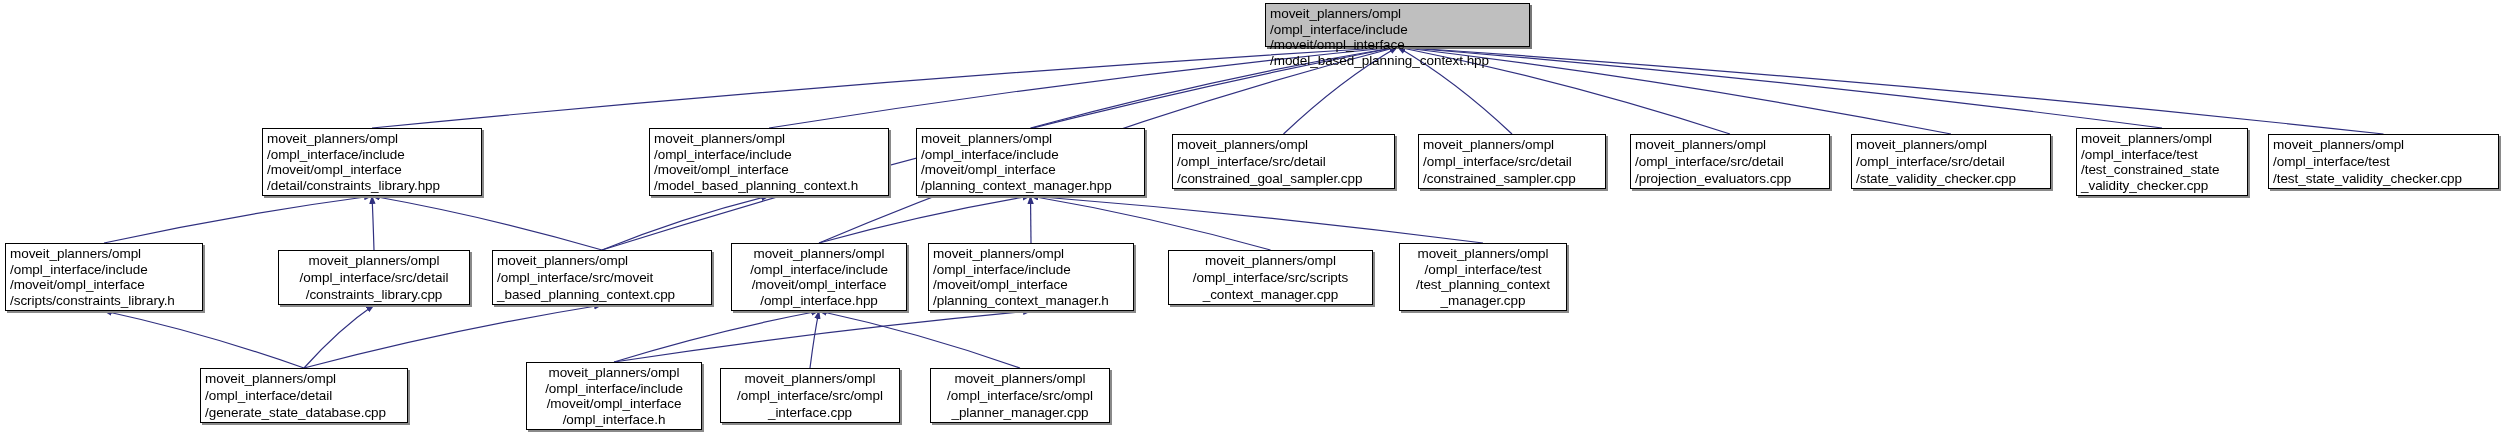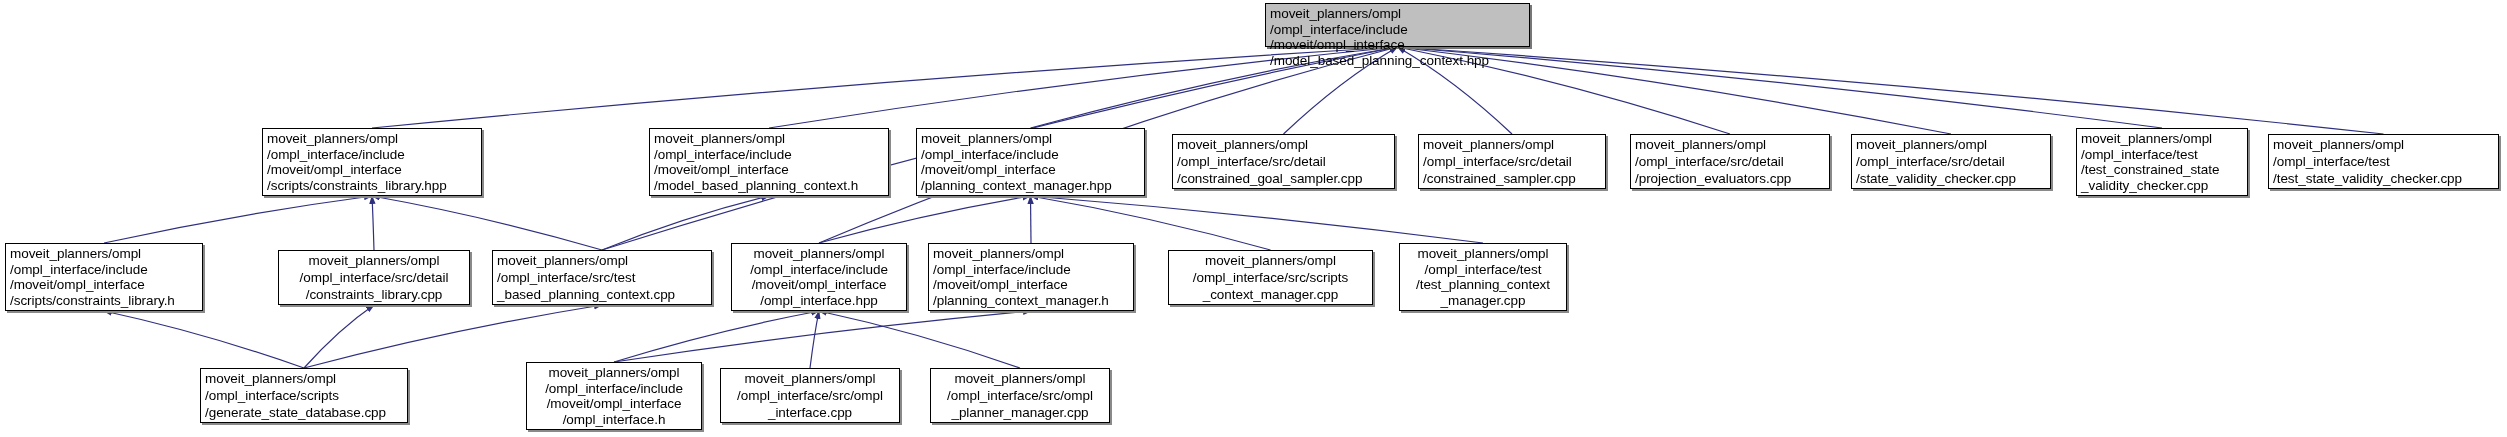--- a/index.html
+++ b/index.html
@@ -91,34 +91,34 @@
         <path d="M614,362 Q716.5,330.38 819,311" marker-end="url(#arrowhead)"></path>
         <path d="M810,368 Q814.5,332.66 819,311" marker-end="url(#arrowhead)"></path>
         <path d="M1020,368 Q919.5,332.66 819,311" marker-end="url(#arrowhead)"></path>
         <path d="M614,362 Q822.5,330.38 1031,311" marker-end="url(#arrowhead)"></path>
         <path d="M304,368 Q453,328.94 602,305" marker-end="url(#arrowhead)"></path>
       </g>
   </svg>
 
   <div id="node-layer">
       <div class="node left root" style="left: 1265px; top: 3px; width: 265px; height: 44px;"><span class="ln">moveit_planners/ompl</span><span class="ln">/ompl_interface/include</span><span class="ln">/moveit/ompl_interface</span><span class="ln">/model_based_planning_context.hpp</span></div>
-      <div class="node left shadowed" style="left: 262px; top: 128px; width: 220px; height: 68px;"><span class="ln">moveit_planners/ompl</span><span class="ln">/ompl_interface/include</span><span class="ln">/moveit/ompl_interface</span><span class="ln">/scripts/constraints_library.hpp</span></div>
+      <div class="node left shadowed" style="left: 262px; top: 128px; width: 220px; height: 68px;"><span class="ln">moveit_planners/ompl</span><span class="ln">/ompl_interface/include</span><span class="ln">/moveit/ompl_interface</span><span class="ln">/detail/constraints_library.hpp</span></div>
       <div class="node left shadowed" style="left: 649px; top: 128px; width: 240px; height: 68px;"><span class="ln">moveit_planners/ompl</span><span class="ln">/ompl_interface/include</span><span class="ln">/moveit/ompl_interface</span><span class="ln">/model_based_planning_context.h</span></div>
       <div class="node left shadowed" style="left: 916px; top: 128px; width: 229px; height: 68px;"><span class="ln">moveit_planners/ompl</span><span class="ln">/ompl_interface/include</span><span class="ln">/moveit/ompl_interface</span><span class="ln">/planning_context_manager.hpp</span></div>
       <div class="node left shadowed" style="left: 1172px; top: 134px; width: 223px; height: 55px;"><span class="ln">moveit_planners/ompl</span><span class="ln">/ompl_interface/src/detail</span><span class="ln">/constrained_goal_sampler.cpp</span></div>
       <div class="node left shadowed" style="left: 1418px; top: 134px; width: 188px; height: 55px;"><span class="ln">moveit_planners/ompl</span><span class="ln">/ompl_interface/src/detail</span><span class="ln">/constrained_sampler.cpp</span></div>
       <div class="node left shadowed" style="left: 1630px; top: 134px; width: 200px; height: 55px;"><span class="ln">moveit_planners/ompl</span><span class="ln">/ompl_interface/src/detail</span><span class="ln">/projection_evaluators.cpp</span></div>
       <div class="node left shadowed" style="left: 1851px; top: 134px; width: 200px; height: 55px;"><span class="ln">moveit_planners/ompl</span><span class="ln">/ompl_interface/src/detail</span><span class="ln">/state_validity_checker.cpp</span></div>
       <div class="node left shadowed" style="left: 2076px; top: 128px; width: 172px; height: 68px;"><span class="ln">moveit_planners/ompl</span><span class="ln">/ompl_interface/test</span><span class="ln">/test_constrained_state</span><span class="ln">_validity_checker.cpp</span></div>
       <div class="node left shadowed" style="left: 2268px; top: 134px; width: 231px; height: 55px;"><span class="ln">moveit_planners/ompl</span><span class="ln">/ompl_interface/test</span><span class="ln">/test_state_validity_checker.cpp</span></div>
       <div class="node left shadowed" style="left: 5px; top: 243px; width: 198px; height: 68px;"><span class="ln">moveit_planners/ompl</span><span class="ln">/ompl_interface/include</span><span class="ln">/moveit/ompl_interface</span><span class="ln">/scripts/constraints_library.h</span></div>
       <div class="node center shadowed" style="left: 278px; top: 250px; width: 192px; height: 55px;"><span class="ln">moveit_planners/ompl</span><span class="ln">/ompl_interface/src/detail</span><span class="ln">/constraints_library.cpp</span></div>
-      <div class="node left shadowed" style="left: 492px; top: 250px; width: 220px; height: 55px;"><span class="ln">moveit_planners/ompl</span><span class="ln">/ompl_interface/src/test</span><span class="ln">_based_planning_context.cpp</span></div>
+      <div class="node left shadowed" style="left: 492px; top: 250px; width: 220px; height: 55px;"><span class="ln">moveit_planners/ompl</span><span class="ln">/ompl_interface/src/moveit</span><span class="ln">_based_planning_context.cpp</span></div>
       <div class="node center shadowed" style="left: 731px; top: 243px; width: 176px; height: 68px;"><span class="ln">moveit_planners/ompl</span><span class="ln">/ompl_interface/include</span><span class="ln">/moveit/ompl_interface</span><span class="ln">/ompl_interface.hpp</span></div>
       <div class="node left shadowed" style="left: 928px; top: 243px; width: 206px; height: 68px;"><span class="ln">moveit_planners/ompl</span><span class="ln">/ompl_interface/include</span><span class="ln">/moveit/ompl_interface</span><span class="ln">/planning_context_manager.h</span></div>
       <div class="node center shadowed" style="left: 1168px; top: 250px; width: 205px; height: 55px;"><span class="ln">moveit_planners/ompl</span><span class="ln">/ompl_interface/src/scripts</span><span class="ln">_context_manager.cpp</span></div>
       <div class="node center shadowed" style="left: 1399px; top: 243px; width: 168px; height: 68px;"><span class="ln">moveit_planners/ompl</span><span class="ln">/ompl_interface/test</span><span class="ln">/test_planning_context</span><span class="ln">_manager.cpp</span></div>
-      <div class="node left shadowed" style="left: 200px; top: 368px; width: 208px; height: 55px;"><span class="ln">moveit_planners/ompl</span><span class="ln">/ompl_interface/scripts</span><span class="ln">/generate_state_database.cpp</span></div>
+      <div class="node left shadowed" style="left: 200px; top: 368px; width: 208px; height: 55px;"><span class="ln">moveit_planners/ompl</span><span class="ln">/ompl_interface/detail</span><span class="ln">/generate_state_database.cpp</span></div>
       <div class="node center shadowed" style="left: 526px; top: 362px; width: 176px; height: 68px;"><span class="ln">moveit_planners/ompl</span><span class="ln">/ompl_interface/include</span><span class="ln">/moveit/ompl_interface</span><span class="ln">/ompl_interface.h</span></div>
       <div class="node center shadowed" style="left: 720px; top: 368px; width: 180px; height: 55px;"><span class="ln">moveit_planners/ompl</span><span class="ln">/ompl_interface/src/ompl</span><span class="ln">_interface.cpp</span></div>
       <div class="node center shadowed" style="left: 930px; top: 368px; width: 180px; height: 55px;"><span class="ln">moveit_planners/ompl</span><span class="ln">/ompl_interface/src/ompl</span><span class="ln">_planner_manager.cpp</span></div>
     </div>
 </div>
 
 </body></html>

